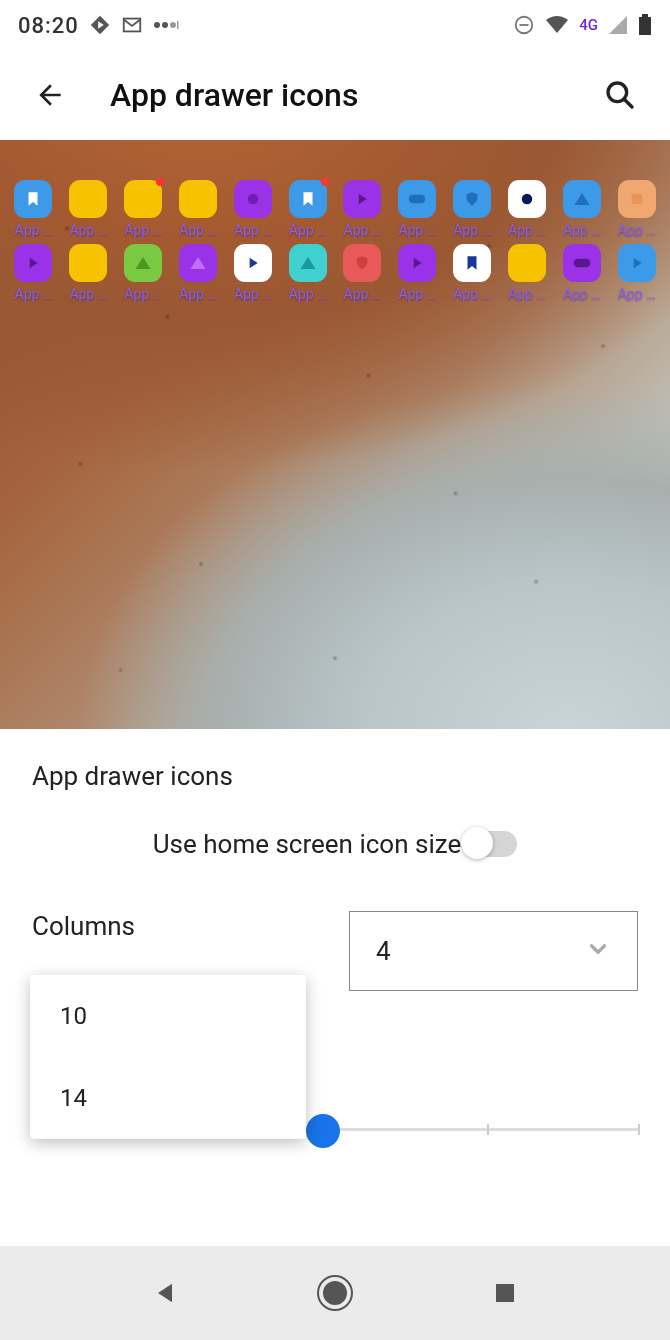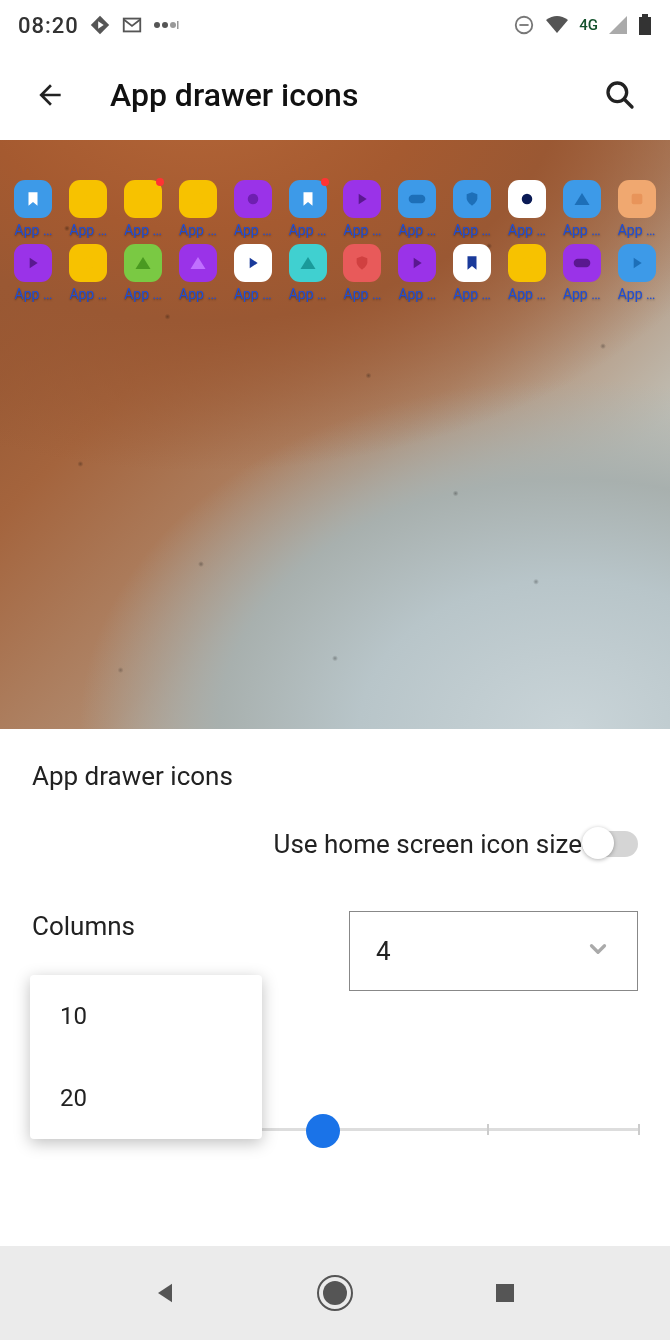--- a/index.html
+++ b/index.html
@@ -35,39 +35,39 @@
       radial-gradient(circle 1.5px at 30% 72%, rgba(0,0,0,.3), transparent 3px),
       radial-gradient(circle 2px at 50% 88%, rgba(0,0,0,.3), transparent 3px),
       radial-gradient(circle 2px at 90% 35%, rgba(0,0,0,.3), transparent 3px),
       radial-gradient(circle 2px at 18% 90%, rgba(0,0,0,.25), transparent 3px),
       radial-gradient(circle 1.5px at 73% 18%, rgba(0,0,0,.3), transparent 3px);
   }
   .app-grid { position: absolute; top: 40px; left: 0; right: 0; padding: 0 6px; display: grid; grid-template-columns: repeat(12, 1fr); gap: 6px 0; }
   .app-cell { display: flex; flex-direction: column; align-items: center; }
   .app-icon { width: 38px; height: 38px; border-radius: 11px; display: flex; align-items: center; justify-content: center; position: relative; }
   .app-icon .badge { position: absolute; top: -2px; right: -2px; width: 8px; height: 8px; border-radius: 50%; background: #f33; }
-  .app-label { font-size: 14px; color: #1d4ed8; margin-top: 4px; white-space: nowrap; overflow: hidden; text-overflow: ellipsis; width: 48px; text-align: center; text-shadow: 0 1px 2px rgba(0,0,0,.4); }
+  .app-label { font-size: 14px; color: #8b5cf6; margin-top: 4px; white-space: nowrap; overflow: hidden; text-overflow: ellipsis; width: 48px; text-align: center; text-shadow: 0 1px 2px rgba(0,0,0,.4); }
   
   
   .settings { padding: 32px 32px 0 32px; }
   .section-title { font-size: 26px; color: #222; margin-bottom: 38px; }
-  .toggle-row { display: flex; align-items: center; justify-content: flex-end; margin-bottom: 52px; }
+  .toggle-row { display: flex; align-items: center; justify-content: center; margin-bottom: 52px; }
   .toggle-label { font-size: 26px; color: #222; }
   .switch { width: 56px; height: 26px; border-radius: 13px; background: #d5d5d5; position: relative; cursor: pointer; }
   .switch-thumb { position: absolute; left: 0; top: -4px; width: 32px; height: 32px; border-radius: 50%; background: #fff; box-shadow: 0 1px 4px rgba(0,0,0,.3); }
   
   .grid-controls { display: grid; grid-template-columns: 1fr 1fr; gap: 28px; }
   .control-col { display: flex; flex-direction: column; }
   .control-label { font-size: 26px; color: #222; margin-bottom: 22px; }
   .select-box { border: 1.5px solid #888; height: 80px; display: flex; align-items: center; justify-content: space-between; padding: 0 26px; cursor: pointer; }
   .select-value { font-size: 26px; color: #222; }
   .chevron { color: #aaa; }
   
   
-  .dropdown { position: absolute; left: 30px; width: 232px; background: #fff; border-radius: 4px; box-shadow: 0 4px 16px rgba(0,0,0,.25); z-index: 10; }
+  .dropdown { position: absolute; left: 30px; width: 276px; background: #fff; border-radius: 4px; box-shadow: 0 4px 16px rgba(0,0,0,.25); z-index: 10; }
   .dropdown-item { height: 82px; display: flex; align-items: center; justify-content: space-between; padding: 0 30px; cursor: pointer; font-size: 24px; color: #222; }
   .check { color: #000; }
   
   
   .slider-wrap { position: absolute; left: 0; right: 0; top: 1118px; padding: 0 32px; }
   .slider-track { height: 3px; background: #ddd; position: relative; margin-top: 10px; }
   .slider-tick { position: absolute; top: -4px; width: 2px; height: 11px; background: #ccc; }
   .slider-thumb { position: absolute; top: -14px; width: 34px; height: 34px; border-radius: 50%; background: #1a73e8; }
   
   
@@ -106,21 +106,21 @@
       <svg width="22" height="22" viewBox="0 0 24 24">
           <circle cx="12" cy="12" r="9" fill="none" stroke="#777" stroke-width="2"></circle>
           <line x1="7" y1="12" x2="17" y2="12" stroke="#777" stroke-width="2"></line>
         </svg>
     </span>
     <span class="status-icon">
       <svg width="24" height="20" viewBox="0 0 24 20">
           <path d="M12 18 L1 5 Q12 -3 23 5 Z" fill="#555"></path>
         </svg>
     </span>
-    <span class="status-icon" style="font-size:15px;color:#14532d;font-weight:500;">4G</span>
+    <span class="status-icon" style="font-size:15px;color:#6d28d9;font-weight:500;">4G</span>
     <span class="status-icon">
       <svg width="20" height="20" viewBox="0 0 20 20">
           <path d="M1 19 L19 19 L19 1 Z" fill="#aaa"></path>
         </svg>
     </span>
     <span class="status-icon">
       <svg width="14" height="22" viewBox="0 0 14 22">
           <rect x="1" y="3" width="12" height="18" fill="#333"></rect>
           <rect x="4" y="0" width="6" height="3" fill="#333"></rect>
         </svg>
@@ -377,21 +377,21 @@
       <div class="slider-tick" style="left: 100%;"></div>
       <div class="slider-thumb" style="left: calc(48% - 17px);"></div>
     </div>
 </div>
 
 <div class="dropdown" id="dropdown" style="top: 975px;">
     <div class="dropdown-item">
       <span>10</span>
     </div>
     <div class="dropdown-item">
-      <span>20</span>
+      <span>14</span>
     </div>
   </div>
 
 <div class="nav-bar">
   <div class="nav-btn">
     <svg width="28" height="28" viewBox="0 0 24 24">
         <path d="M18 4 L6 12 L18 20 Z" fill="#555"></path>
       </svg>
   </div>
   <div class="nav-btn">

